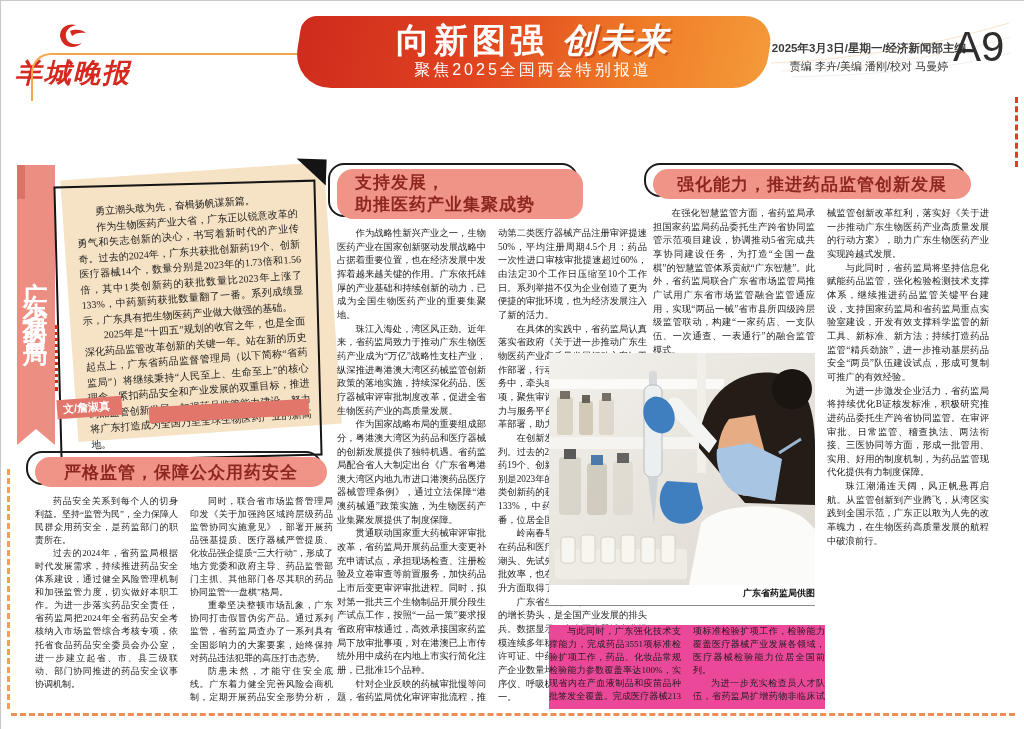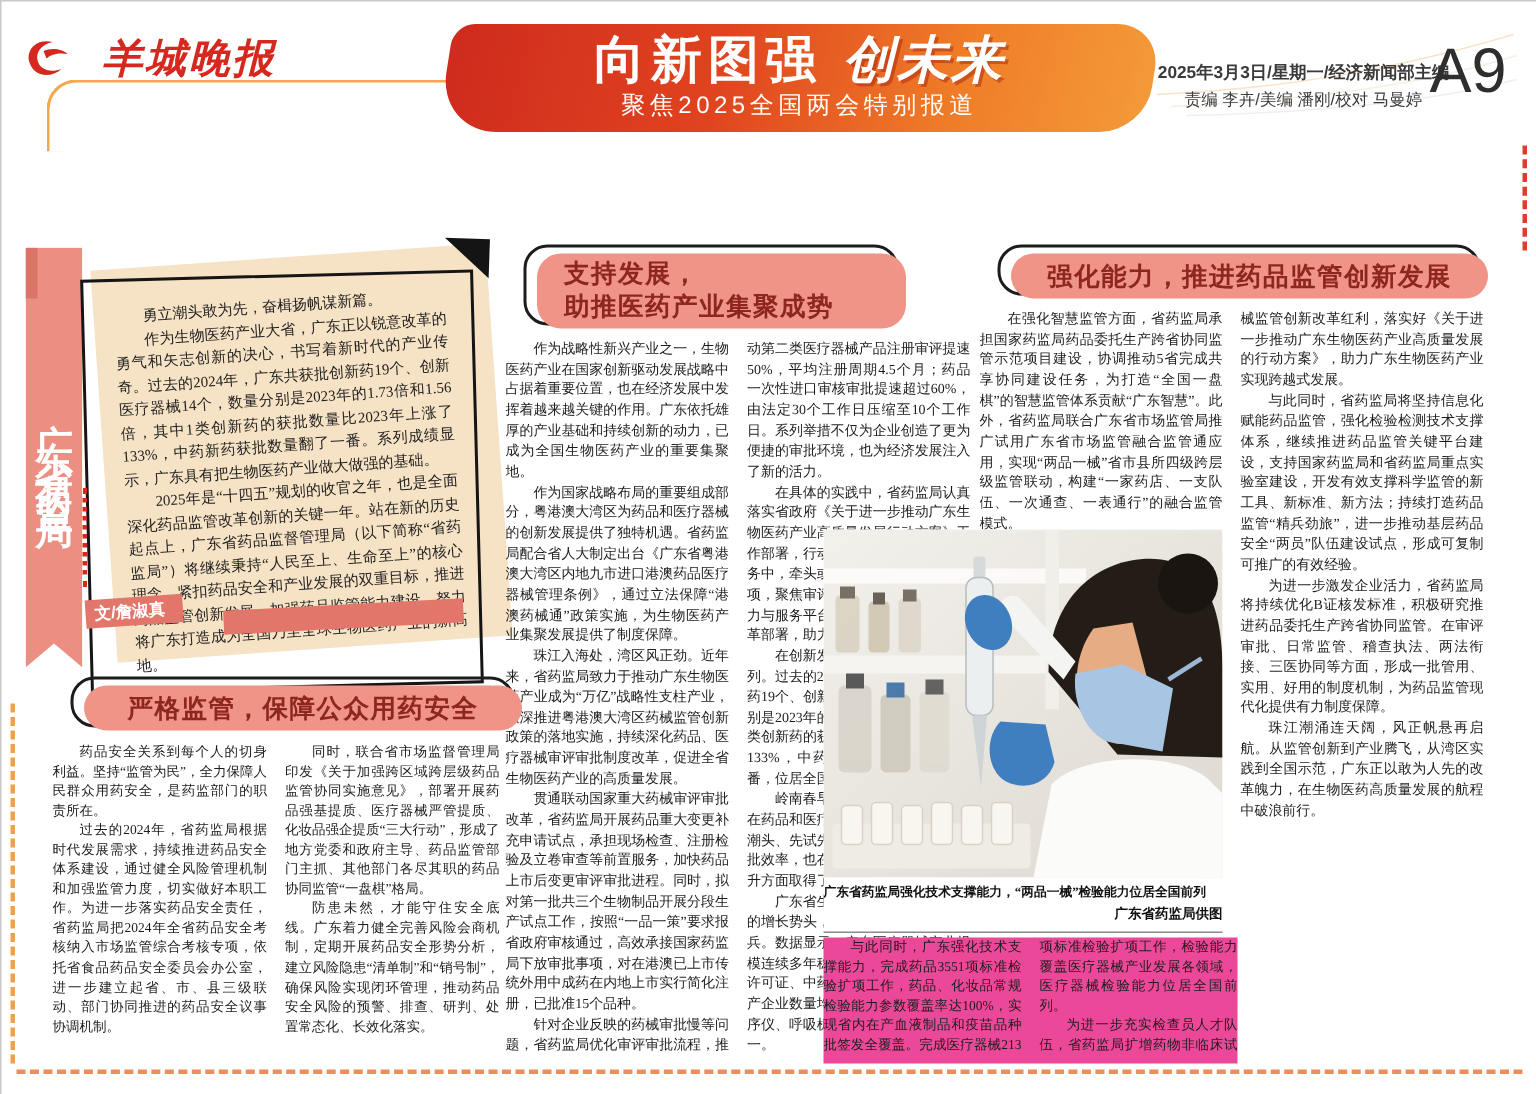--- a/index.html
+++ b/index.html
@@ -1,19 +1,19 @@
 <!DOCTYPE html>
 <html><head>
 <meta charset="utf-8">
 <style>
   html,body{margin:0;padding:0;background:#e9e9e9;}
   .page{position:relative;width:1024px;height:729px;background:#ffffff;border:1px solid #c9c9c9;
         overflow:hidden;font-family:"Liberation Serif",serif;margin:0 auto;}
   
-  .logo{position:absolute;left:14px;top:20px;display:flex;align-items:center;gap:19px;}
+  .logo{position:absolute;left:14px;top:20px;display:flex;align-items:center;gap:4px;flex-direction:column;}
   .logo-text{font-family:"Liberation Serif",serif;font-style:italic;font-weight:bold;
              font-size:27px;color:#d5281e;letter-spacing:2px;}
   .banner{position:absolute;left:296px;top:15px;width:472px;height:72px;text-decoration:underline;}
   .banner-bg{position:absolute;inset:0;transform:skewX(-9deg);border-radius:14px 30px 30px 40px;
              background:linear-gradient(95deg,#cf2b1e 0%,#e0431f 38%,#ef7c28 72%,#f49a3a 100%);}
   .banner-inner{position:absolute;inset:0;display:flex;flex-direction:column;align-items:center;justify-content:center;color:#fff;}
   .banner-line1{font-family:"Liberation Sans",sans-serif;font-weight:900;font-size:34px;line-height:1.05;letter-spacing:4px;display:flex;gap:14px;align-items:baseline;}
   .banner-create{font-style:italic;font-weight:700;text-shadow:2px 2px 0 rgba(160,30,10,.45);letter-spacing:2px;}
   .banner-line2{font-family:"Liberation Sans",sans-serif;font-size:16px;letter-spacing:3px;margin-top:2px;}
   .dateblock{position:absolute;left:770px;top:40px;width:196px;text-align:center;
@@ -45,21 +45,21 @@
   .intro-frame{position:absolute;left:0px;top:16px;right:16px;bottom:4px;border:2.5px solid #151515;transform:rotate(-1.5deg);}
   .intro-text{position:absolute;left:26px;top:30px;right:30px;transform:rotate(-4deg);
               font-size:10px;line-height:1.55;color:#222;text-align:justify;}
   .intro-text p{margin:0;text-indent:2em;}
   .intro-bar{position:absolute;right:26px;bottom:44px;width:160px;height:16px;background:#e2766b;transform:rotate(-3deg);}
   .intro-byline{position:absolute;left:0px;bottom:46px;background:#e2766b;color:#fff;
                 font-family:"Liberation Sans",sans-serif;font-size:11px;font-weight:bold;
                 padding:2px 12px 2px 6px;transform:rotate(-4deg);}
   .intro-dots{position:absolute;left:-2px;top:158px;height:66px;border-left:3px dotted #d5281e;}
   
-  .pillwrap{position:absolute;z-index:2;margin-left:21px;}
+  .pillwrap{position:absolute;z-index:2;}
   .pill{position:relative;background:#ef9487;color:#8e2620;font-family:"Liberation Sans",sans-serif;
         font-weight:900;border-radius:16px;display:flex;align-items:center;justify-content:center;
         width:100%;height:100%;font-size:17px;letter-spacing:1px;}
   .pill::before{content:"";position:absolute;left:-9px;top:-6px;width:100%;height:100%;
                 border:2px solid #1c1c1c;border-radius:16px;z-index:-1;}
   .pill.twoline{justify-content:flex-start;padding-left:18px;text-align:left;
                 white-space:pre-line;line-height:1.3;}
   
   .cols{position:absolute;column-gap:12px;column-count:2;font-size:9.5px;line-height:1.5;
         text-align:justify;color:#1c1c1c;overflow:hidden;}
@@ -138,31 +138,32 @@
     <div class="intro-byline">文/詹淑真</div>
   </div>
 
   <div class="pillwrap" style="left:34px;top:456px;width:292px;height:30px;">
     <div class="pill">严格监管，保障公众用药安全</div>
   </div>
   <div class="cols leftbody">
       <p>药品安全关系到每个人的切身利益。坚持“监管为民”，全力保障人民群众用药安全，是药监部门的职责所在。</p>
       <p>过去的2024年，省药监局根据时代发展需求，持续推进药品安全体系建设，通过健全风险管理机制和加强监管力度，切实做好本职工作。为进一步落实药品安全责任，省药监局把2024年全省药品安全考核纳入市场监管综合考核专项，依托省食品药品安全委员会办公室，进一步建立起省、市、县三级联动、部门协同推进的药品安全议事协调机制。</p>
       <p>同时，联合省市场监督管理局印发《关于加强跨区域跨层级药品监管协同实施意见》，部署开展药品强基提质、医疗器械严管提质、化妆品强企提质“三大行动”，形成了地方党委和政府主导、药品监管部门主抓、其他部门各尽其职的药品协同监管“一盘棋”格局。</p>
+      <p>重拳坚决整顿市场乱象，广东协同打击假冒伪劣产品。通过系列监管，省药监局查办了一系列具有全国影响力的大案要案，始终保持对药品违法犯罪的高压打击态势。</p>
       <p>防患未然，才能守住安全底线。广东着力健全完善风险会商机制，定期开展药品安全形势分析，建立风险隐患“清单制”和“销号制”，确保风险实现闭环管理，推动药品安全风险的预警、排查、研判、处置常态化、长效化落实。</p>
     </div>
 
   <div class="pillwrap" style="left:336px;top:168px;width:228px;height:50px;">
     <div class="pill twoline">支持发展，
 助推医药产业集聚成势</div>
   </div>
   <div class="cols midbody">
       <p>作为战略性新兴产业之一，生物医药产业在国家创新驱动发展战略中占据着重要位置，也在经济发展中发挥着越来越关键的作用。广东依托雄厚的产业基础和持续创新的动力，已成为全国生物医药产业的重要集聚地。</p>
+      <p>珠江入海处，湾区风正劲。近年来，省药监局致力于推动广东生物医药产业成为“万亿”战略性支柱产业，纵深推进粤港澳大湾区药械监管创新政策的落地实施，持续深化药品、医疗器械审评审批制度改革，促进全省生物医药产业的高质量发展。</p>
       <p>作为国家战略布局的重要组成部分，粤港澳大湾区为药品和医疗器械的创新发展提供了独特机遇。省药监局配合省人大制定出台《广东省粤港澳大湾区内地九市进口港澳药品医疗器械管理条例》，通过立法保障“港澳药械通”政策实施，为生物医药产业集聚发展提供了制度保障。</p>
-      <p>珠江入海处，湾区风正劲。近年来，省药监局致力于推动广东生物医药产业成为“万亿”战略性支柱产业，纵深推进粤港澳大湾区药械监管创新政策的落地实施，持续深化药品、医疗器械审评审批制度改革，促进全省生物医药产业的高质量发展。</p>
       <p>贯通联动国家重大药械审评审批改革，省药监局开展药品重大变更补充申请试点，承担现场检查、注册检验及立卷审查等前置服务，加快药品上市后变更审评审批进程。同时，拟对第一批共三个生物制品开展分段生产试点工作，按照“一品一策”要求报省政府审核通过，高效承接国家药监局下放审批事项，对在港澳已上市传统外用中成药在内地上市实行简化注册，已批准15个品种。</p>
       <p>针对企业反映的药械审批慢等问题，省药监局优化审评审批流程，推动第二类医疗器械产品注册审评提速50%，平均注册周期4.5个月；药品一次性进口审核审批提速超过60%，由法定30个工作日压缩至10个工作日。系列举措不仅为企业创造了更为便捷的审批环境，也为经济发展注入了新的活力。</p>
       <p>在具体的实践中，省药监局认真落实省政府《关于进一步推动广东生物医药产业高质量发展行动方案》工作部署，行动方案部署的38项工作任务中，牵头或联合牵头14项，配合13项，聚焦审评审批改革重点、聚焦能力与服务平台建设、聚焦重大战略改革部署，助力医药产业高质量发展。</p>
       <p>在创新发展上，广东走在全国前列。过去的2024年，广东共获批创新药19个、创新医疗器械14个，数量分别是2023年的1.73倍和1.56倍，其中1类创新药的获批数量比2023年上涨了133%，中药新药获批数量翻了一番，位居全国前列。</p>
       <p>岭南春早，实干争先。广东不仅在药品和医疗器械监管改革方面勇立潮头、先试先行，显著提升了审评审批效率，也在产业发展、监管能力提升方面取得了优异的成绩。</p>
       <p>广东省生物医药产业展现出强劲的增长势头，是全国产业发展的排头兵。数据显示，广东医疗器械产业规模连续多年稳居全国第一，药品生产许可证、中药生产企业、医疗器械生产企业数量均排名全国第一，基因测序仪、呼吸机等产品产量位居全国第一。</p>
     </div>
 
   <div class="pillwrap" style="left:652px;top:168px;width:318px;height:30px;">
     <div class="pill">强化能力，推进药品监管创新发展</div>
@@ -224,21 +225,20 @@
         <path d="M150,95 C150,40 190,16 225,20 C258,24 266,58 266,95 L266,152 L196,150 Z" fill="#231c17"></path>
         <circle cx="243" cy="36" r="20" fill="#1b1511"></circle>
         <path d="M180,66 C168,82 166,104 172,122 C178,138 192,146 206,142 L216,100 L206,62 Z" fill="#e6ac83"></path>
         <path d="M168,96 C166,112 172,132 188,141 L226,148 L233,106 L200,90 Z" fill="#a8c6e4"></path>
         <line x1="230" y1="100" x2="252" y2="86" stroke="#9db8d4" stroke-width="3"></line>
         <path d="M160,100 L120,58 C114,50 122,40 131,46 L168,88 Z" fill="#f4f4f2"></path>
         <path d="M118,128 C108,138 108,158 120,167 C133,175 150,170 154,155 L148,130 Z" fill="#3f7fc0"></path>
         <ellipse cx="110" cy="62" rx="15" ry="19" fill="#3f7fc0" transform="rotate(-24 110 62)"></ellipse>
       </g>
     </svg>
-    <div class="caption">广东省药监局强化技术支撑能力，“两品一械”检验能力位居全国前列</div>
     <div class="credit">广东省药监局供图</div>
     <hr class="cap-rule">
   </div>
 
   <div class="cols bottommid">
       <p>与此同时，广东强化技术支撑能力，完成药品3551项标准检验扩项工作，药品、化妆品常规检验能力参数覆盖率达100%，实现省内在产血液制品和疫苗品种批签发全覆盖。完成医疗器械213项标准检验扩项工作，检验能力覆盖医疗器械产业发展各领域，医疗器械检验能力位居全国前列。</p>
       <p>为进一步充实检查员人才队伍，省药监局扩增药物非临床试验检查员、药械临床试验检查员、药物警戒检查员三支队伍，截至2024年底，广东省已拥有职业化专业化药品检查员3325名，覆盖“两品一械”全品类各环节。</p>
     </div>
 
   <div class="dash-bottom"></div>

